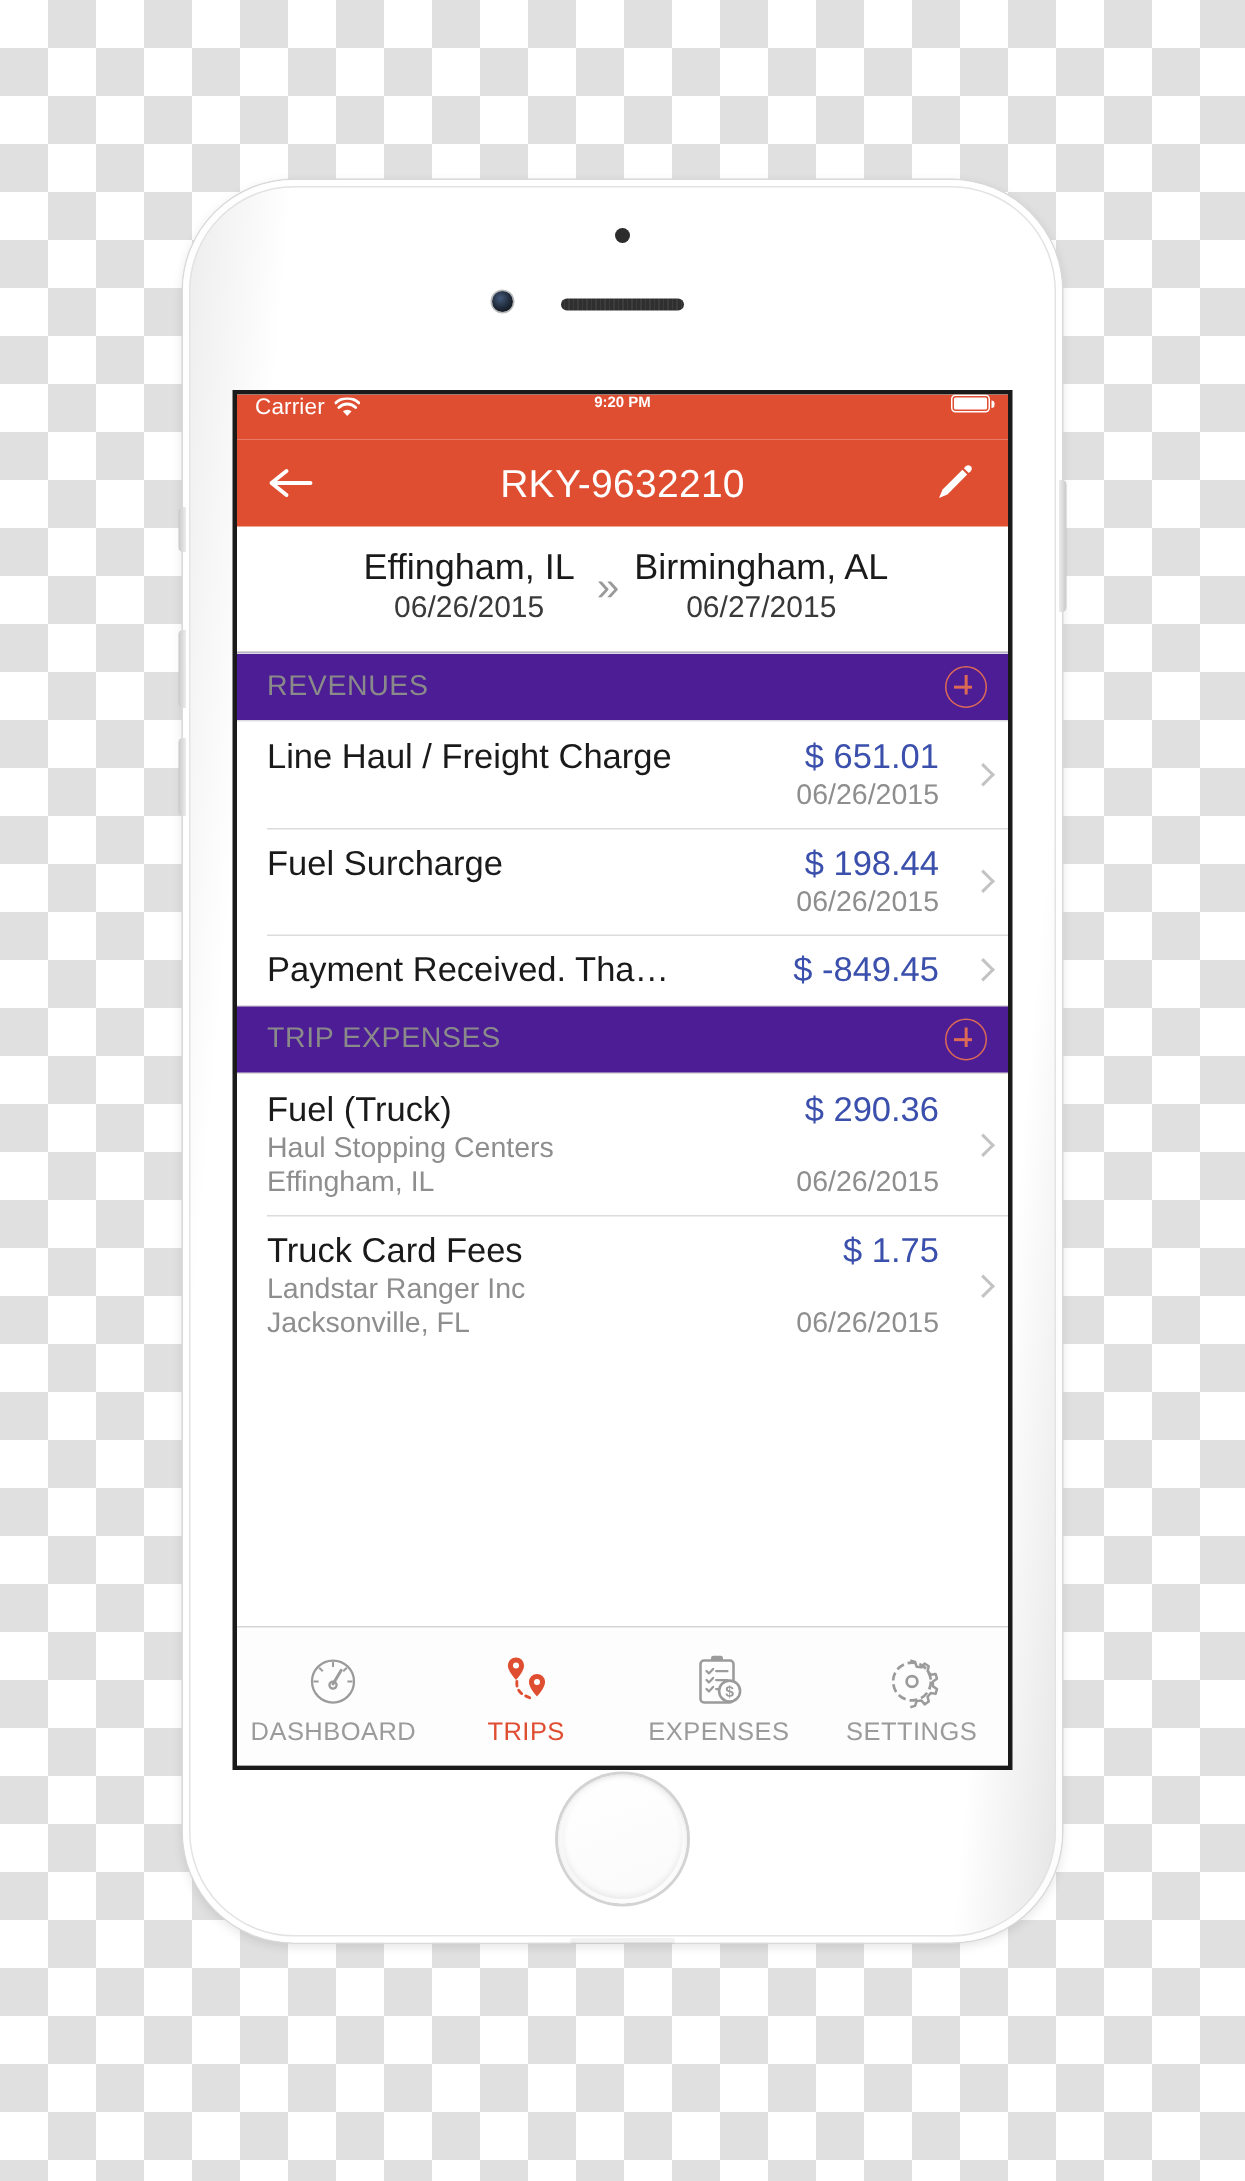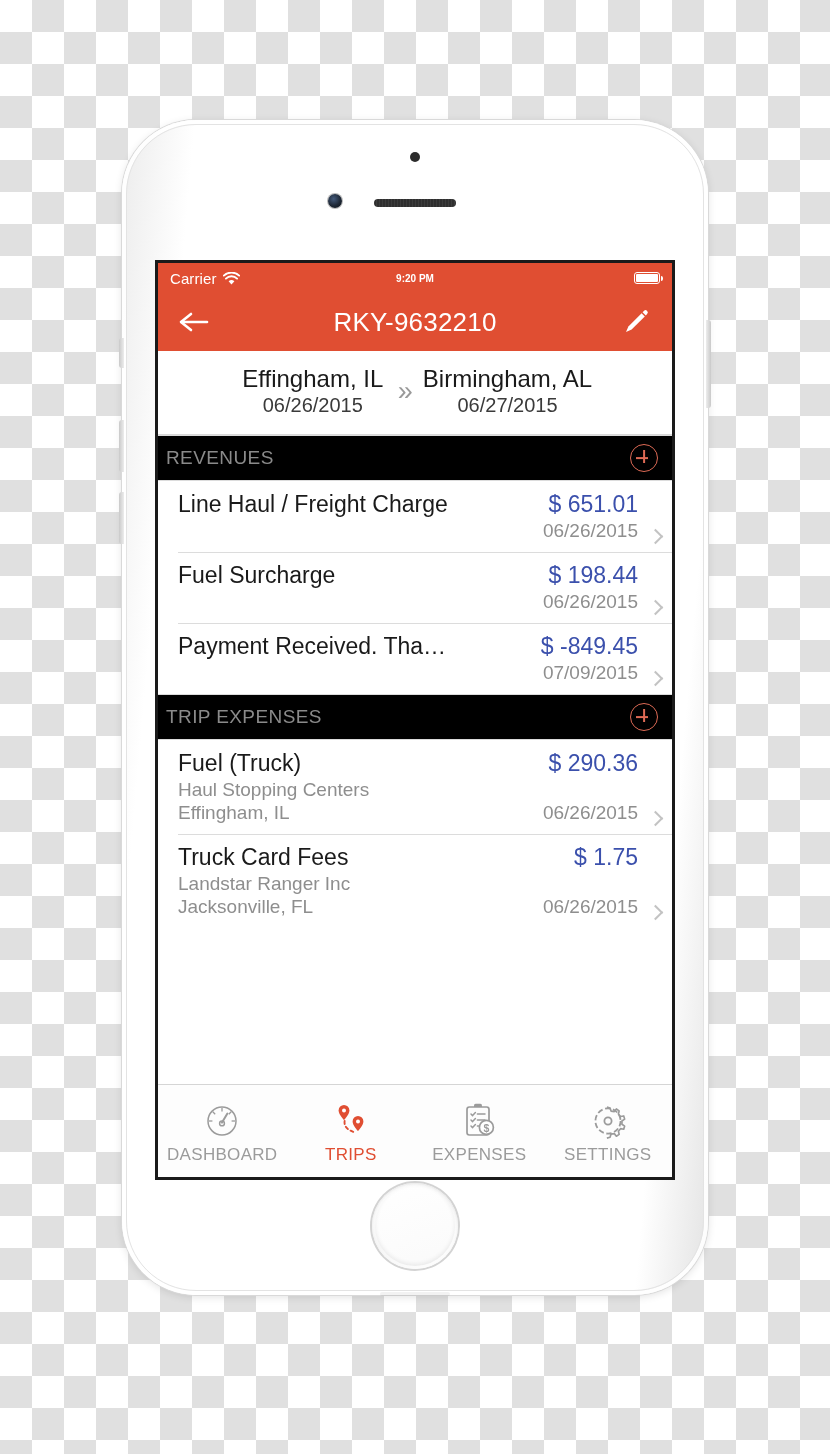--- a/index.html
+++ b/index.html
@@ -160,21 +160,21 @@
     display: flex;
     flex-direction: column;
   }
 
   
   .statusbar {
     height: 30px;
     background: #e04e32;
     color: #fff;
     display: flex;
-    align-items: center;
+    align-items: flex-start;
     padding: 0 12px;
     font-size: 15px;
     flex-shrink: 0;
     position: relative;
   }
   .sb-left {
     display: flex;
     align-items: center;
     gap: 6px;
   }
@@ -274,27 +274,27 @@
   }
   .trip-arrow {
     color: #9a9a9a;
     font-size: 27px;
     padding: 0 10px;
     line-height: 1;
   }
 
   
   .section-header {
-    background: #000000;
+    background: #4c1d95;
     border-top: 1px solid #dcdcdc;
     border-bottom: 1px solid #dcdcdc;
     height: 44px;
     display: flex;
     align-items: center;
-    padding: 0 14px 0 8px;
+    padding: 0 14px 0 20px;
     flex-shrink: 0;
   }
   .section-title {
     font-size: 19px;
     color: #8a8a8a;
     letter-spacing: 0.4px;
     flex: 1;
   }
   .add-btn {
     width: 26px;
@@ -318,25 +318,26 @@
   .add-btn::after {
     top: 50%; left: 5px;
     height: 1.8px; width: 12.4px;
     transform: translateY(-50%);
   }
 
   
   .list { background: #fff; }
   .row {
     display: flex;
-    align-items: flex-end;
+    align-items: center;
     padding: 10px 0 10px 20px;
     position: relative;
     cursor: pointer;
     background: #fff;
+    gap: 12px;
   }
   .row + .row::before {
     content: "";
     position: absolute;
     left: 20px;
     right: 0;
     top: 0;
     height: 1px;
     background: #dcdcdc;
   }
@@ -537,23 +538,20 @@
         <div class="chevron-cell">
             <div class="chevron"></div>
           </div>
       </div>
 
       <div class="row">
         <div class="row-main">
           <div class="row-line1">
             <span class="row-title">Payment Received. Tha…</span>
             <span class="row-amount">$ -849.45</span>
-          </div>
-          <div class="row-line2">
-            <span class="row-date">07/09/2015</span>
           </div>
         </div>
         <div class="chevron-cell">
             <div class="chevron"></div>
           </div>
       </div>
 
     </div>
 
     <div class="section-header">

